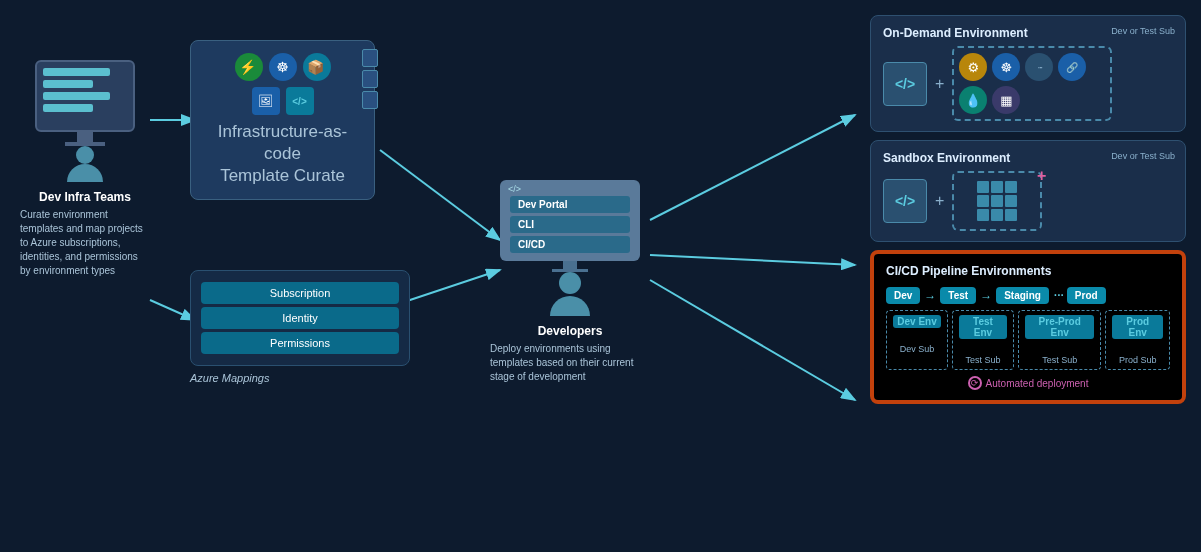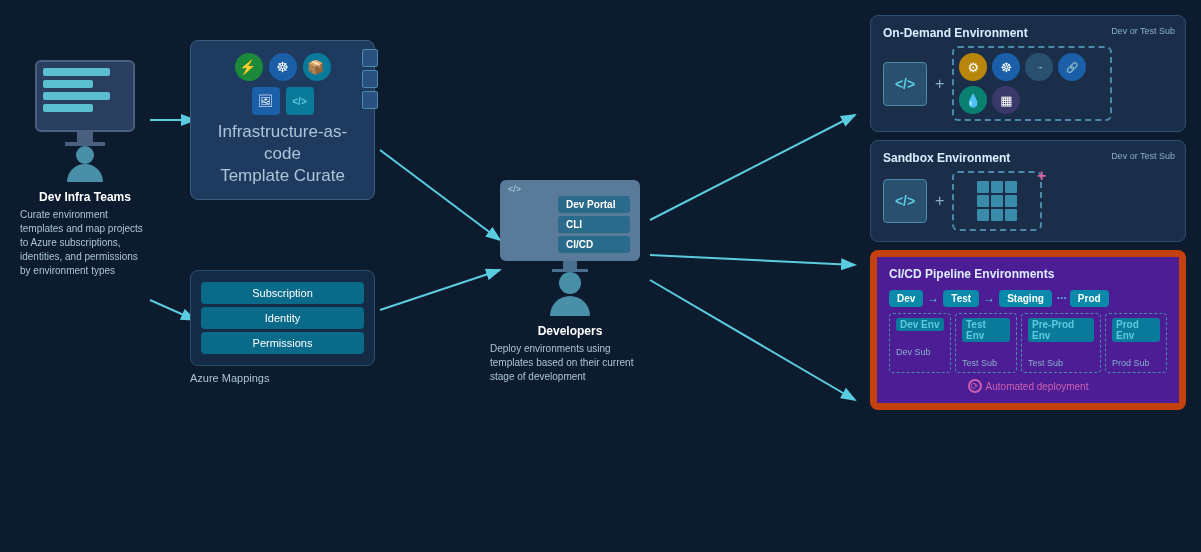--- a/index.html
+++ b/index.html
@@ -28,21 +28,21 @@
     .section-infra {
       position: absolute;
       left: 190px;
       top: 40px;
       width: 185px;
     }
     .section-azure {
       position: absolute;
       left: 190px;
       top: 270px;
-      width: 185px;
+      width: 220px;
     }
     .section-dev {
       position: absolute;
       left: 490px;
       top: 180px;
       width: 160px;
     }
     .section-right {
       position: absolute;
       right: 15px;
@@ -199,20 +199,21 @@
       padding: 5px 10px;
       margin: 3px 0;
       font-size: 11px;
       color: #fff;
       font-weight: 500;
     }
     .azure-label {
       font-size: 11px;
       color: #aac4d8;
       margin-top: 6px;
+      font-style: italic;
     }
 
     
     .dev-monitor {
       background: #5a7a9a;
       border-radius: 6px;
       padding: 8px 10px;
       width: 140px;
       position: relative;
     }
@@ -221,21 +222,20 @@
       color: #aadde8;
       position: absolute;
       left: 8px;
       top: 4px;
     }
     .dev-monitor-list {
       margin-top: 8px;
       display: flex;
       flex-direction: column;
       gap: 3px;
-      margin-left: 48px;
     }
     .dev-monitor-item {
       background: #2a6a8a;
       border-radius: 3px;
       padding: 3px 8px;
       font-size: 10px;
       color: #fff;
       font-weight: 600;
     }
     .dev-stand { width: 14px; height: 8px; background: #4a7090; margin: 0 auto; }
@@ -337,22 +337,22 @@
       position: absolute;
       top: -6px;
       right: -6px;
       color: #e060a0;
       font-size: 16px;
       font-weight: 700;
     }
 
     
     .cicd-panel {
-      background: #4c1d95;
-      border: 7px solid #c2410c;
+      background: #000000;
+      border: 4px solid #c2410c;
       border-radius: 8px;
       padding: 10px 12px;
     }
     .cicd-title {
       font-size: 12px;
       color: #ddeeff;
       font-weight: 600;
       margin-bottom: 8px;
     }
     .cicd-top {
@@ -379,21 +379,21 @@
       letter-spacing: -2px;
     }
     .cicd-envs {
       display: flex;
       gap: 4px;
     }
     .env-box {
       border: 1px dashed #4a8aaa;
       border-radius: 4px;
       padding: 4px 6px;
-      text-align: left;
+      text-align: center;
       min-width: 62px;
     }
     .env-box-label {
       font-size: 10px;
       color: #5bcce0;
       font-weight: 600;
       background: #0a7a9a;
       border-radius: 3px;
       padding: 1px 4px;
       margin-bottom: 3px;

